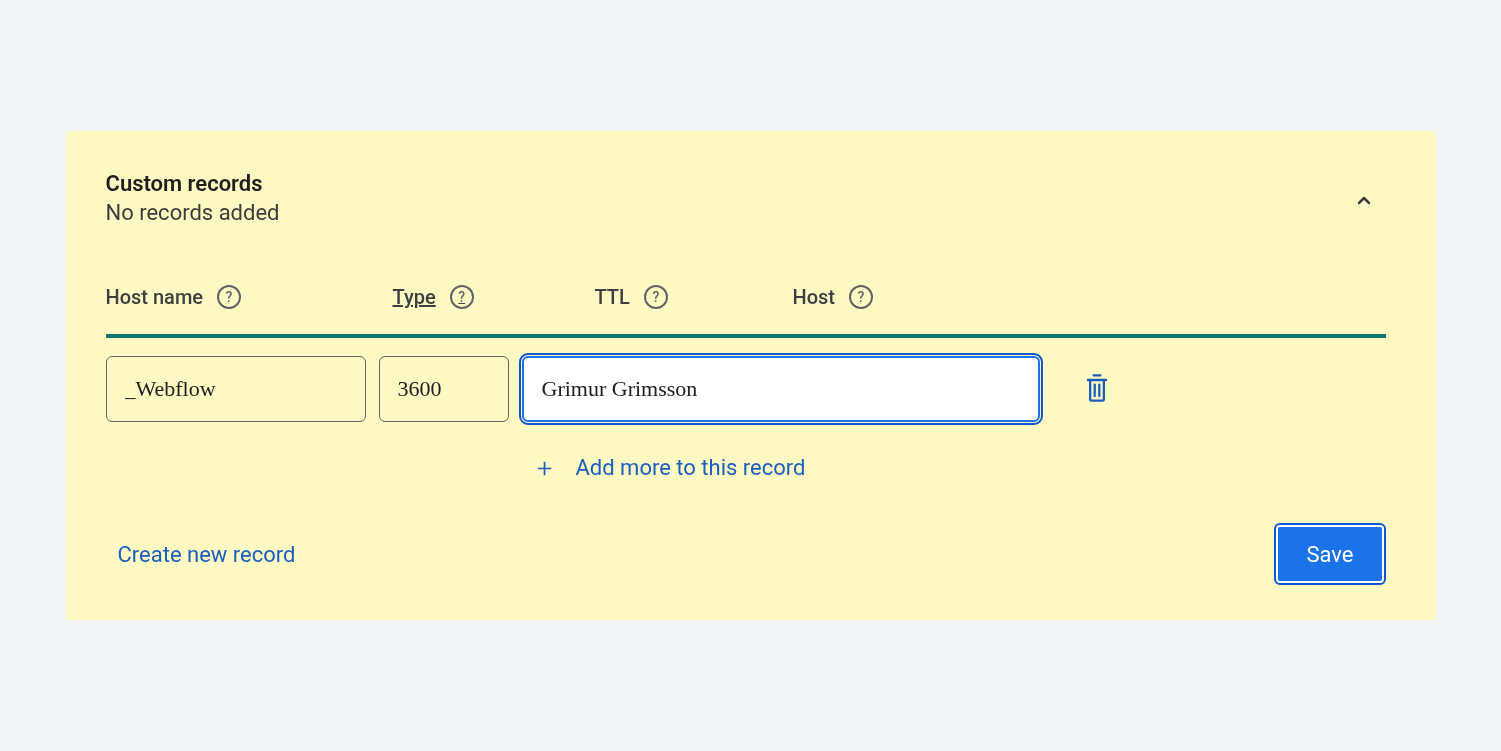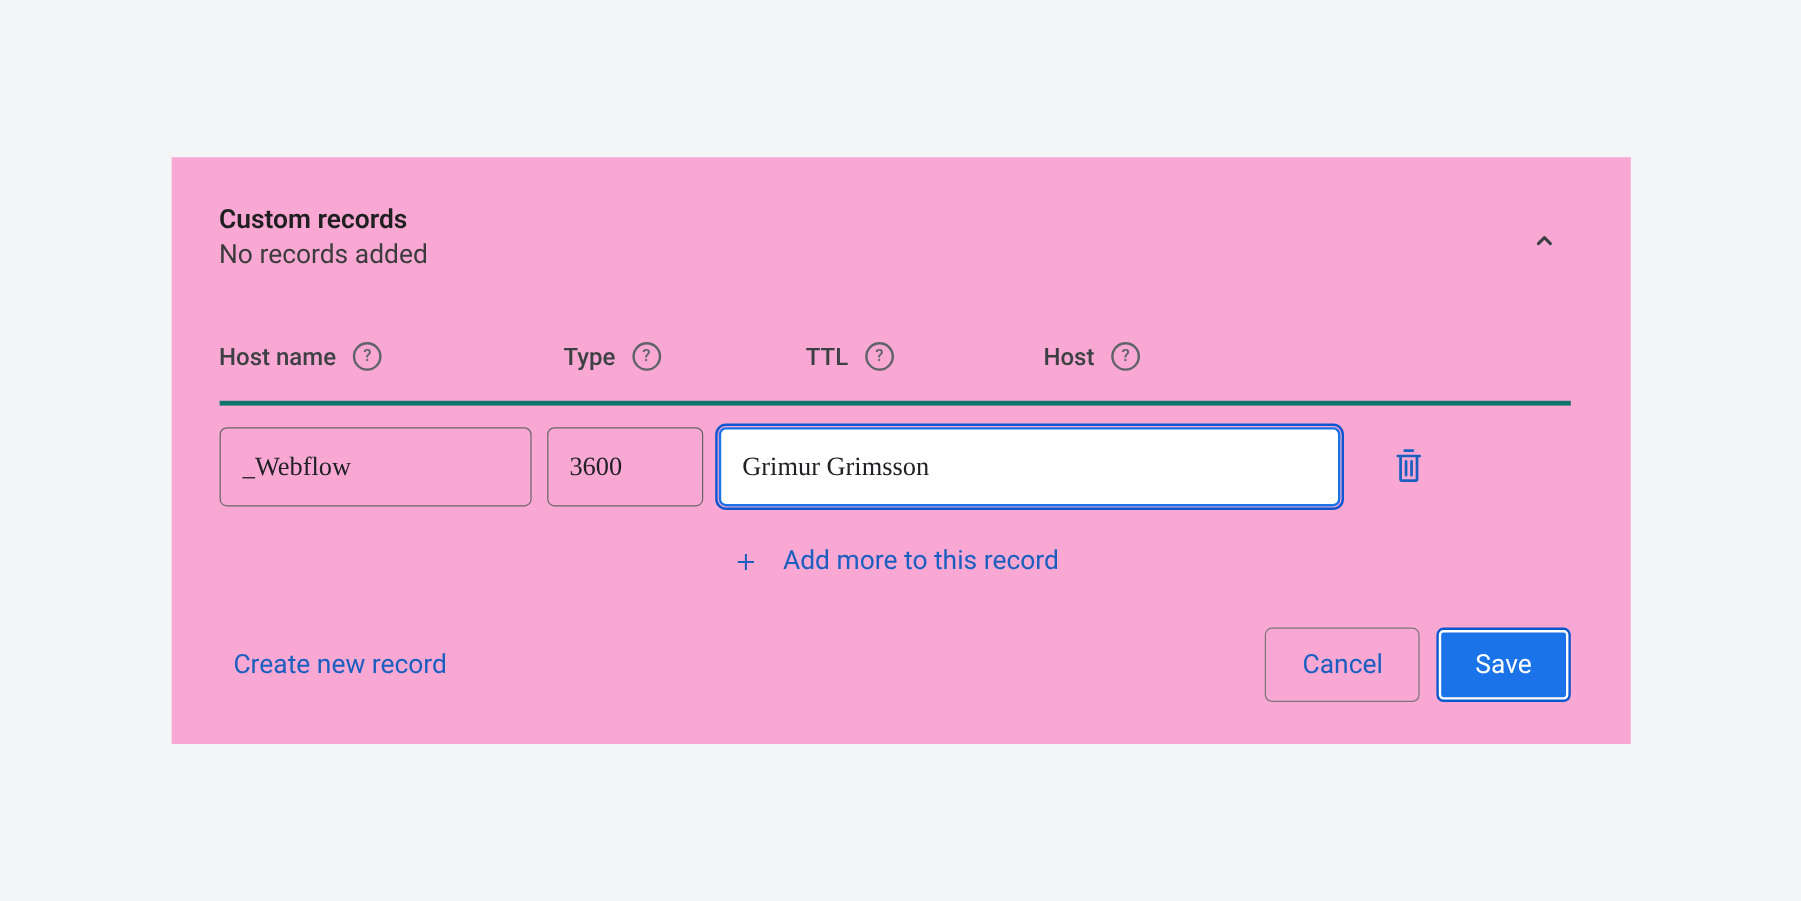--- a/index.html
+++ b/index.html
@@ -10,22 +10,22 @@
     body {
       font-family: 'Google Sans', Roboto, Arial, sans-serif;
       background: #f4f5f7;
       width: 1501px;
       height: 751px;
       display: flex;
       align-items: center;
       justify-content: center;
     }
     .panel {
-      width: 1216px;
-      background: #f9a8d4;
+      width: 1370px;
+      background: #fef9c3;
       padding: 40px 50px 35px 40px;
       position: relative;
     }
     .header-row {
       display: flex;
       justify-content: space-between;
       align-items: flex-start;
       margin-bottom: 60px;
     }
     .header-text {
@@ -59,21 +59,21 @@
     }
     .col-label {
       font-size: 20px;
       font-weight: 500;
       color: #3c4043;
       display: flex;
       align-items: center;
       gap: 14px;
     }
     .col-hostname { width: 287px; }
-    .col-type { width: 202px; }
+    .col-type { width: 202px; text-decoration: underline; }
     .col-ttl { width: 198px; }
     .col-data { flex: 1; }
     .help-icon {
       width: 24px;
       height: 24px;
       border: 2px solid #5f6368;
       border-radius: 50%;
       display: inline-flex;
       align-items: center;
       justify-content: center;
@@ -245,18 +245,17 @@
     <div class="delete-btn">
       <svg width="28" height="32" viewBox="0 0 24 28">
         <path d="M4 7h16M9 3h6M6 7v17a1 1 0 001 1h10a1 1 0 001-1V7M10 11v10M14 11v10" stroke="currentColor" stroke-width="2" fill="none" stroke-linecap="round"></path>
       </svg>
     </div>
   </div>
 
   <div class="footer-row">
     <div class="create-link">Create new record</div>
     <div class="footer-buttons">
-      <button class="btn btn-cancel">Cancel</button>
       <button class="btn btn-save">Save</button>
     </div>
   </div>
 
 </div>
 
 </body></html>

